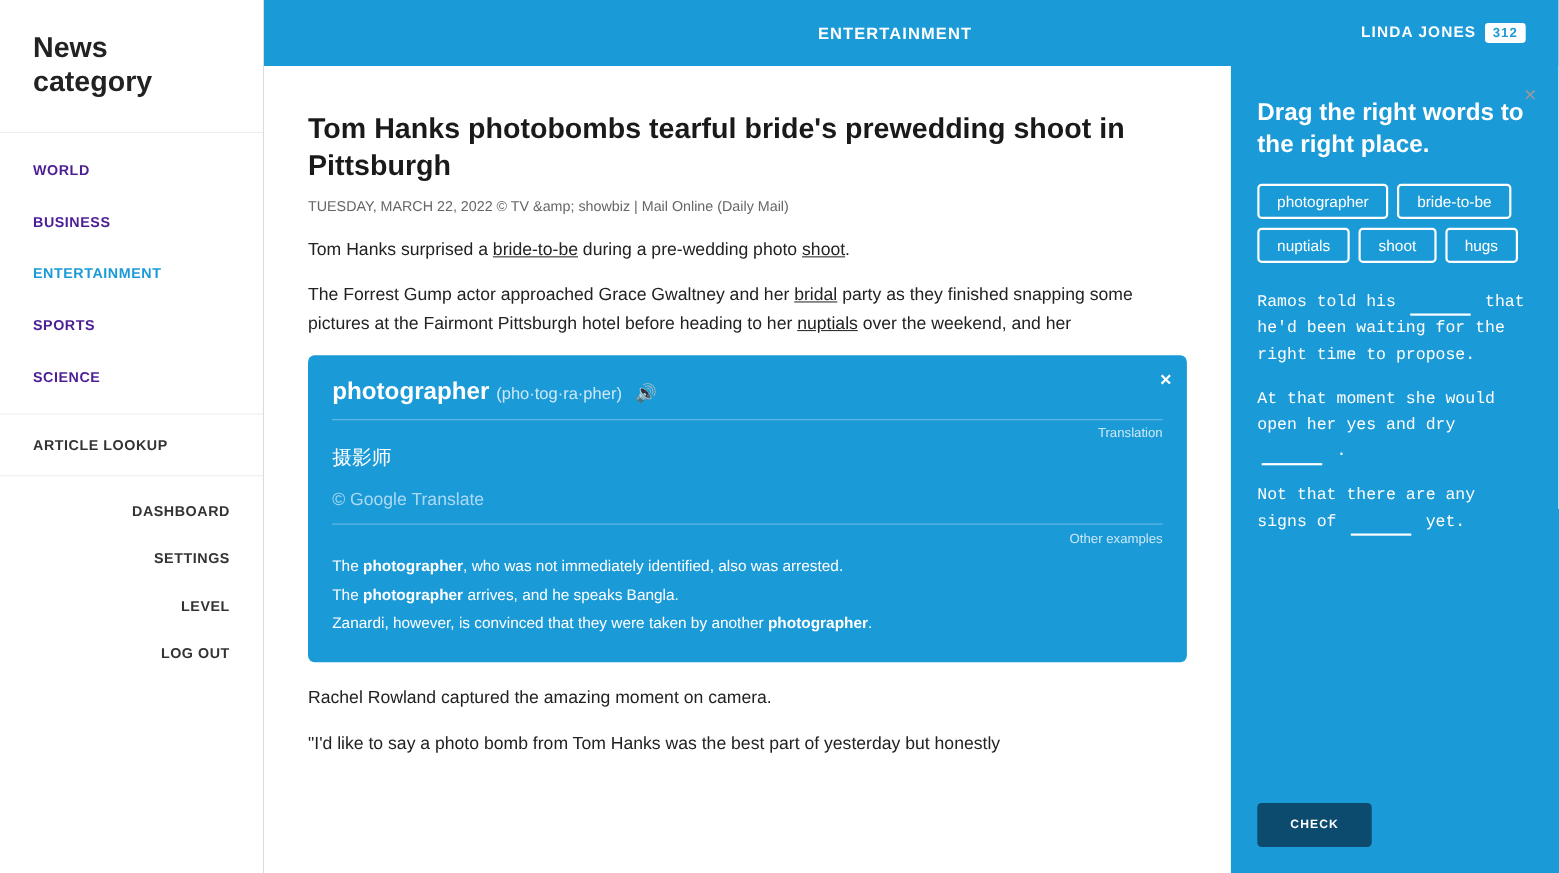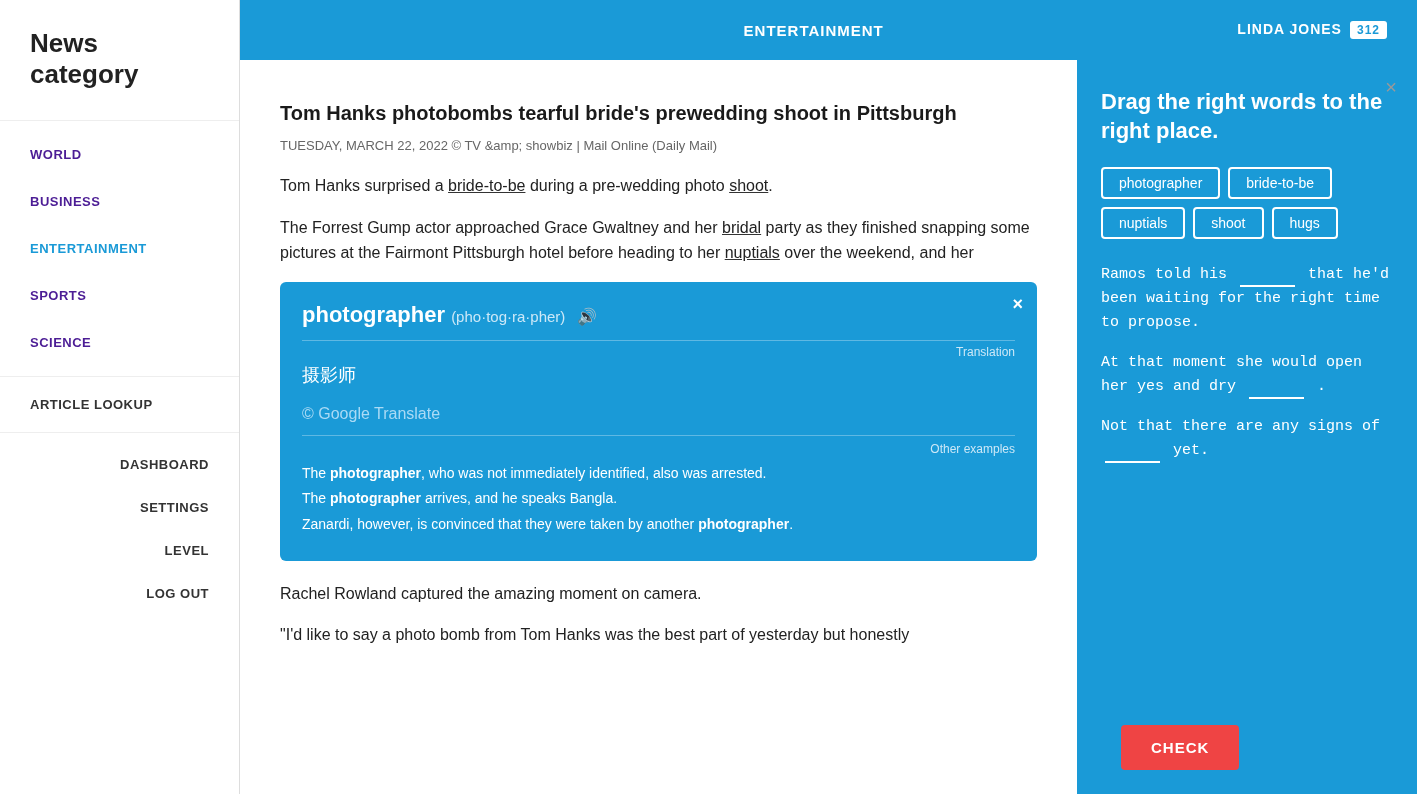--- a/index.html
+++ b/index.html
@@ -111,21 +111,21 @@
     }
 
     #article-content {
       flex: 1;
       padding: 40px 40px 40px 40px;
       overflow-y: auto;
       position: relative;
     }
 
     .article-title {
-      font-size: 20px;
+      font-size: 26px;
       font-weight: bold;
       color: #1a1a1a;
       line-height: 1.3;
       margin-bottom: 12px;
     }
 
     .article-meta {
       font-size: 13px;
       color: #666;
       margin-bottom: 20px;
@@ -213,21 +213,21 @@
       color: #fff;
       margin-bottom: 6px;
       line-height: 1.4;
     }
     .dict-example strong {
       font-weight: bold;
     }
 
     
     #right-panel {
-      width: 340px;
+      width: 298px;
       background: #1a9ad7;
       flex-shrink: 0;
       padding: 28px 24px 24px 24px;
       overflow-y: auto;
       display: flex;
       flex-direction: column;
     }
 
     .panel-instruction {
       font-size: 22px;
@@ -272,32 +272,31 @@
     .fill-blank {
       display: inline-block;
       border-bottom: 2px solid #fff;
       min-width: 55px;
       height: 20px;
       margin: 0 4px;
       vertical-align: bottom;
     }
 
     .check-button {
-      background: #ef4444;
-      color: #fff;
-      font-size: 15px;
+      background: #0c4a6e;
+      color: #fff;
+      font-size: 11px;
       font-weight: bold;
       letter-spacing: 1px;
       border: none;
       border-radius: 4px;
       padding: 14px 30px;
       cursor: pointer;
       margin-top: 20px;
       align-self: flex-start;
-      margin-left: 20px;
     }
 
     .close-btn {
       position: absolute;
       top: 16px;
       right: 20px;
       font-size: 20px;
       color: #999;
       cursor: pointer;
       background: none;

